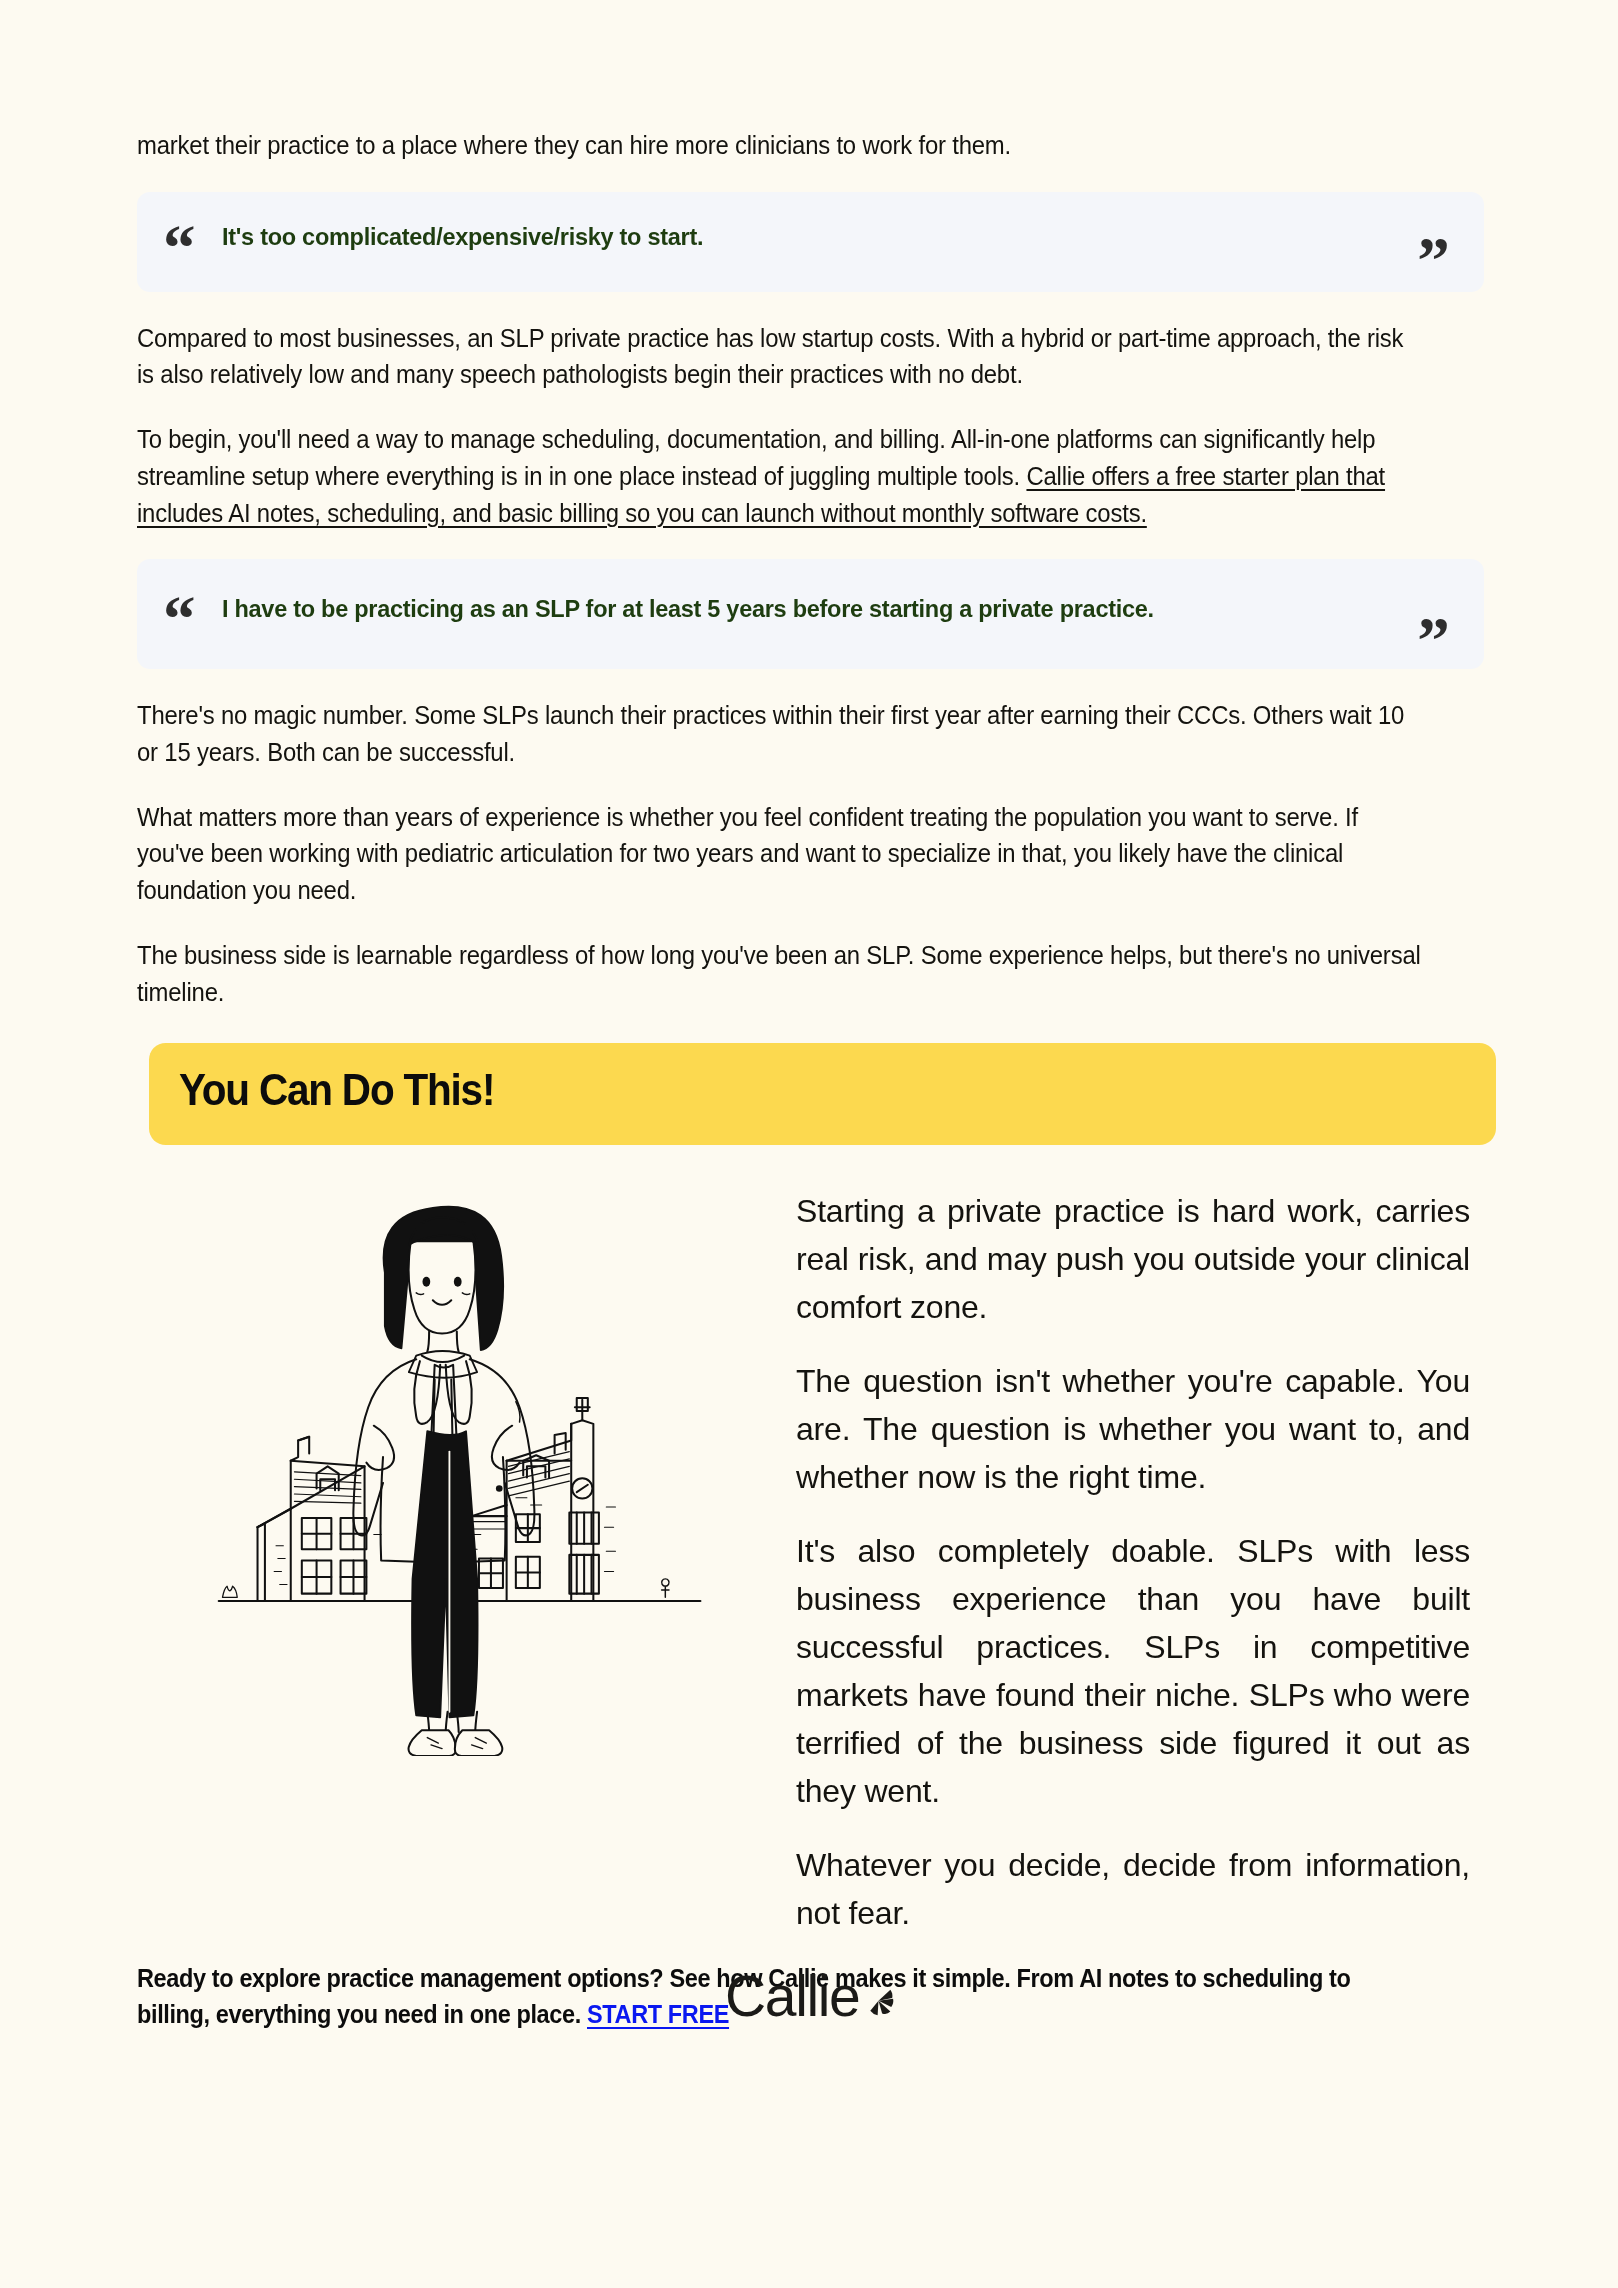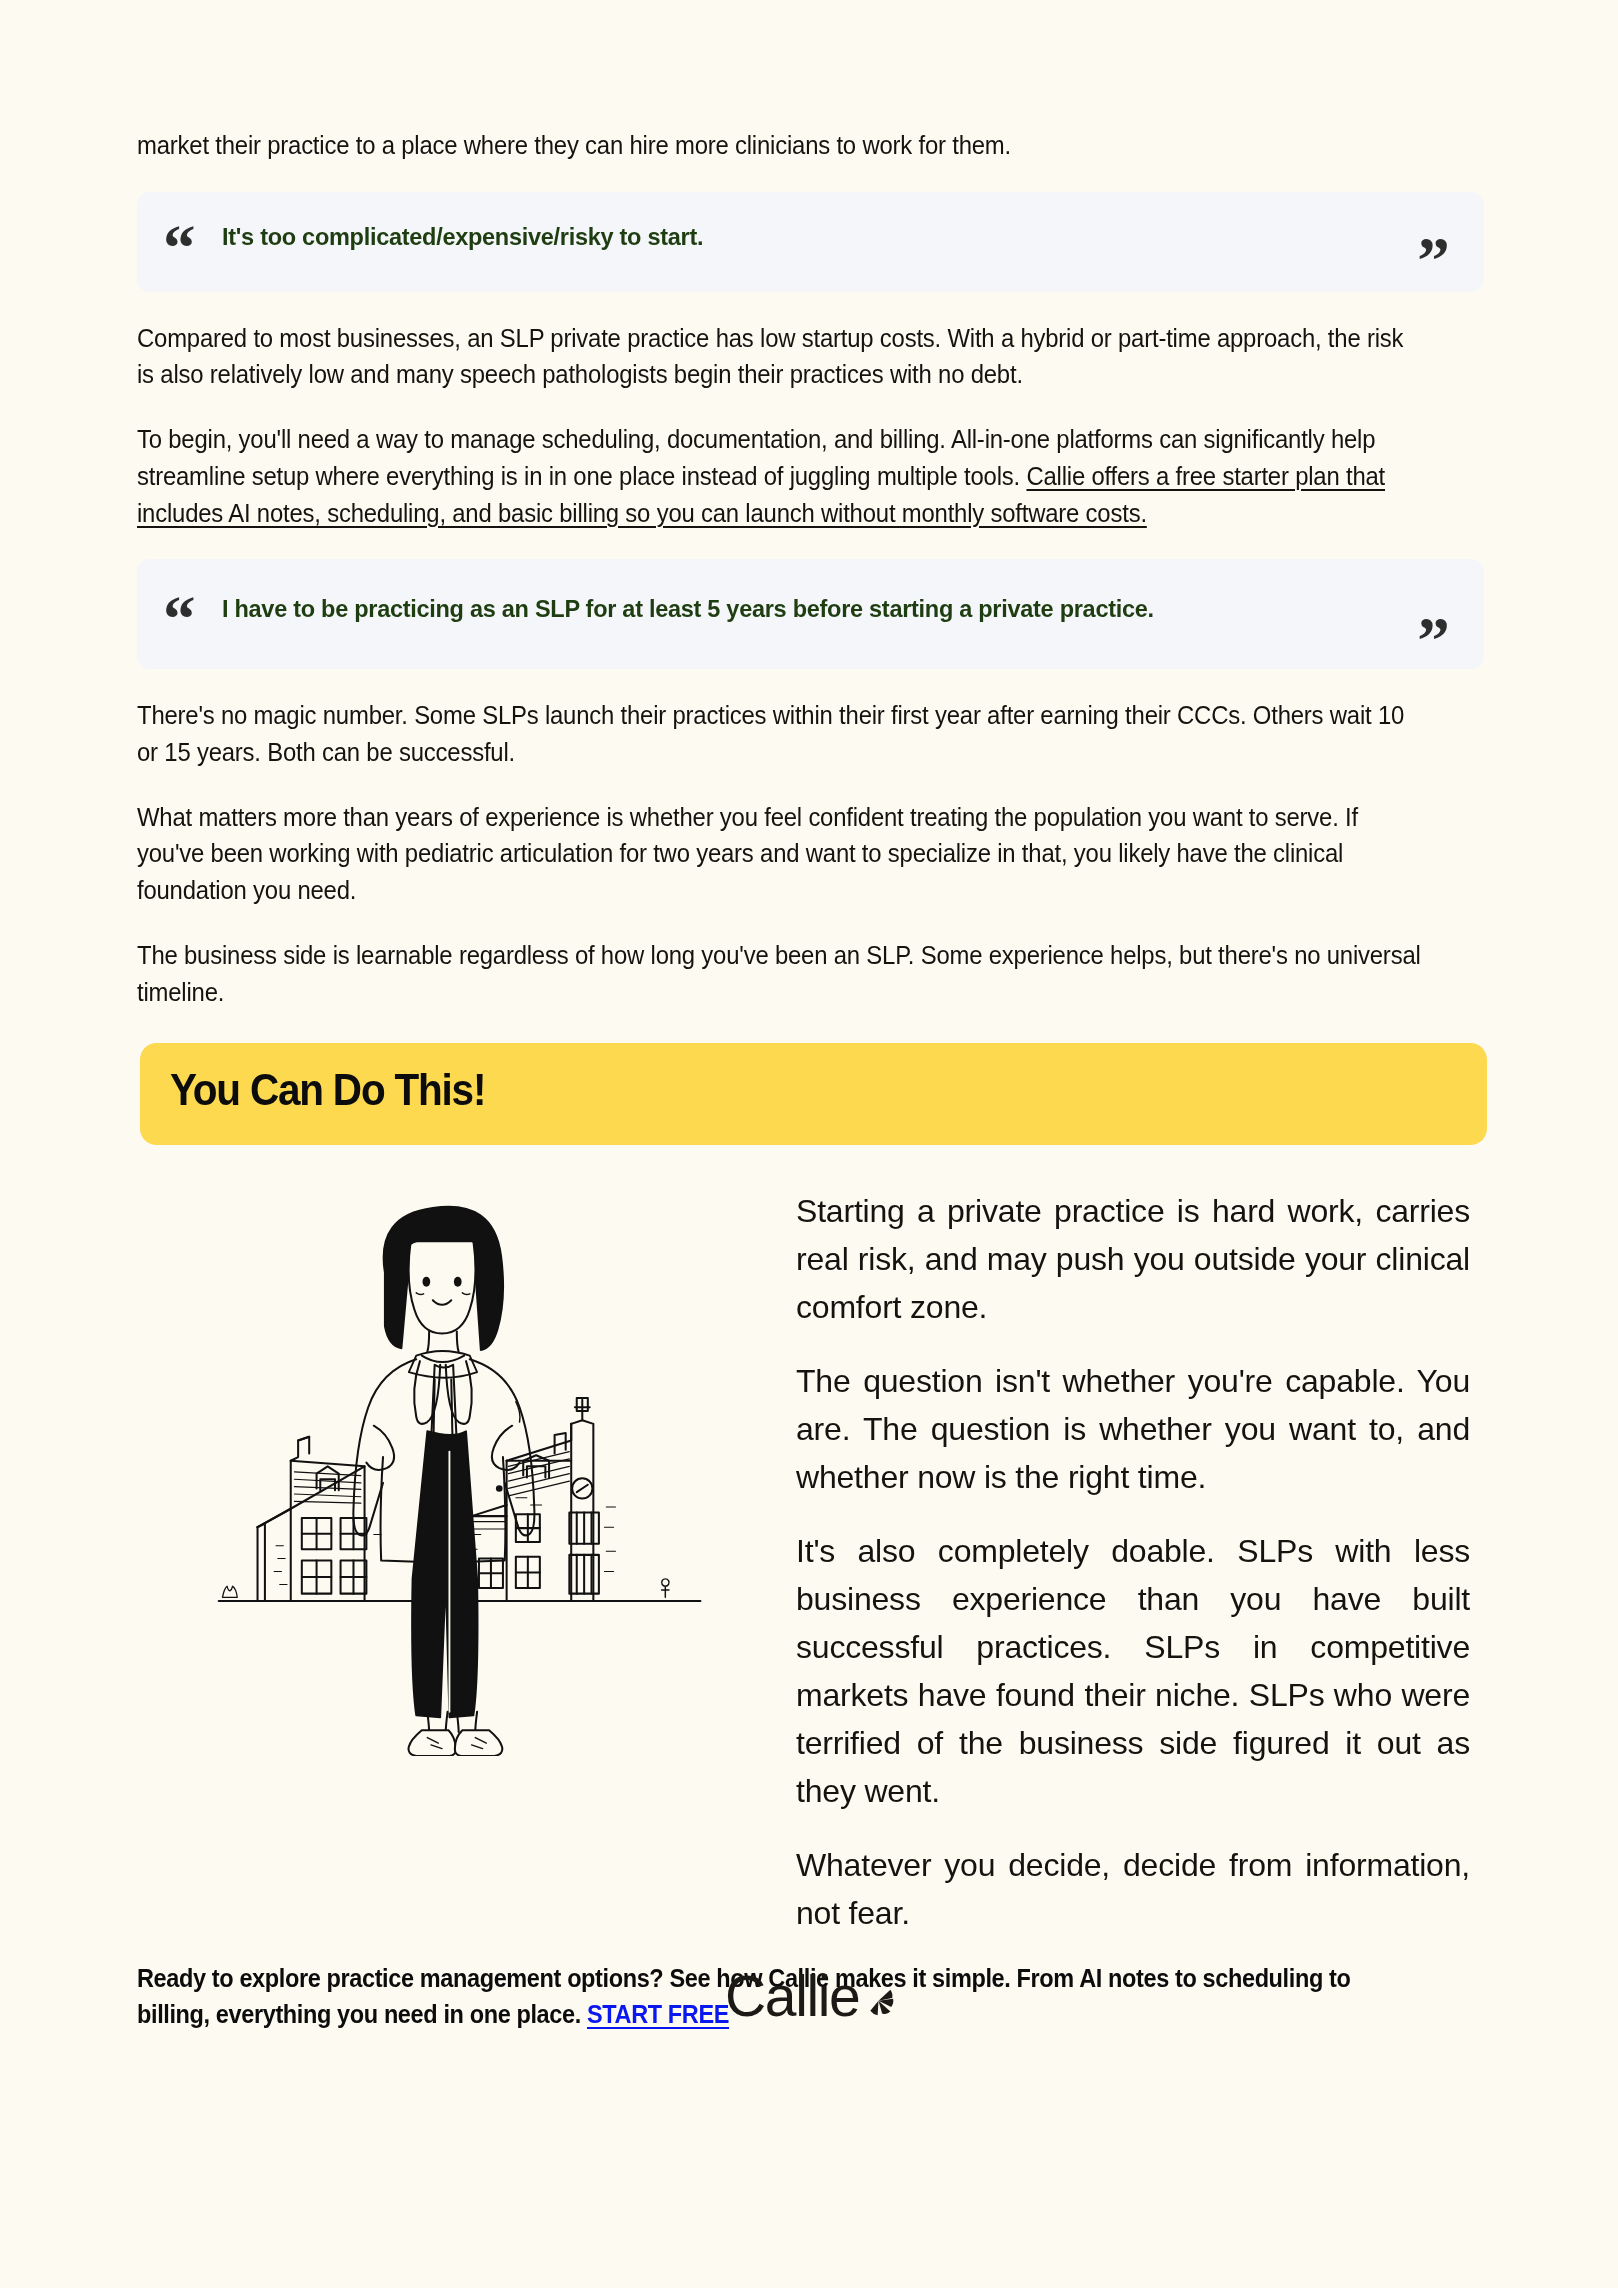--- a/index.html
+++ b/index.html
@@ -96,21 +96,21 @@
     line-height: 0.72;
     color: #2e2e2e;
     letter-spacing: -2.8px;
   }
   .quote-block.q1 .quote-mark-close { bottom: 7.4px; }
   .quote-block.q2 .quote-mark-close { bottom: 5.5px; }
   .quote-block.q2 { padding-top: 24px; padding-bottom: 26px; }
 
   
   .banner {
-    margin: 33px 0 0 3px;
+    margin: 33px 0 0 12px;
     width: 1347px;
     background: #fcd94f;
     border-radius: 16.6px 16.6px 16.6px 16.6px;
     box-sizing: border-box;
     padding: 24px 37px 31px 29.5px;
     min-height: 90px;
     display: flex;
     align-items: center;
   }
   .banner-title {

